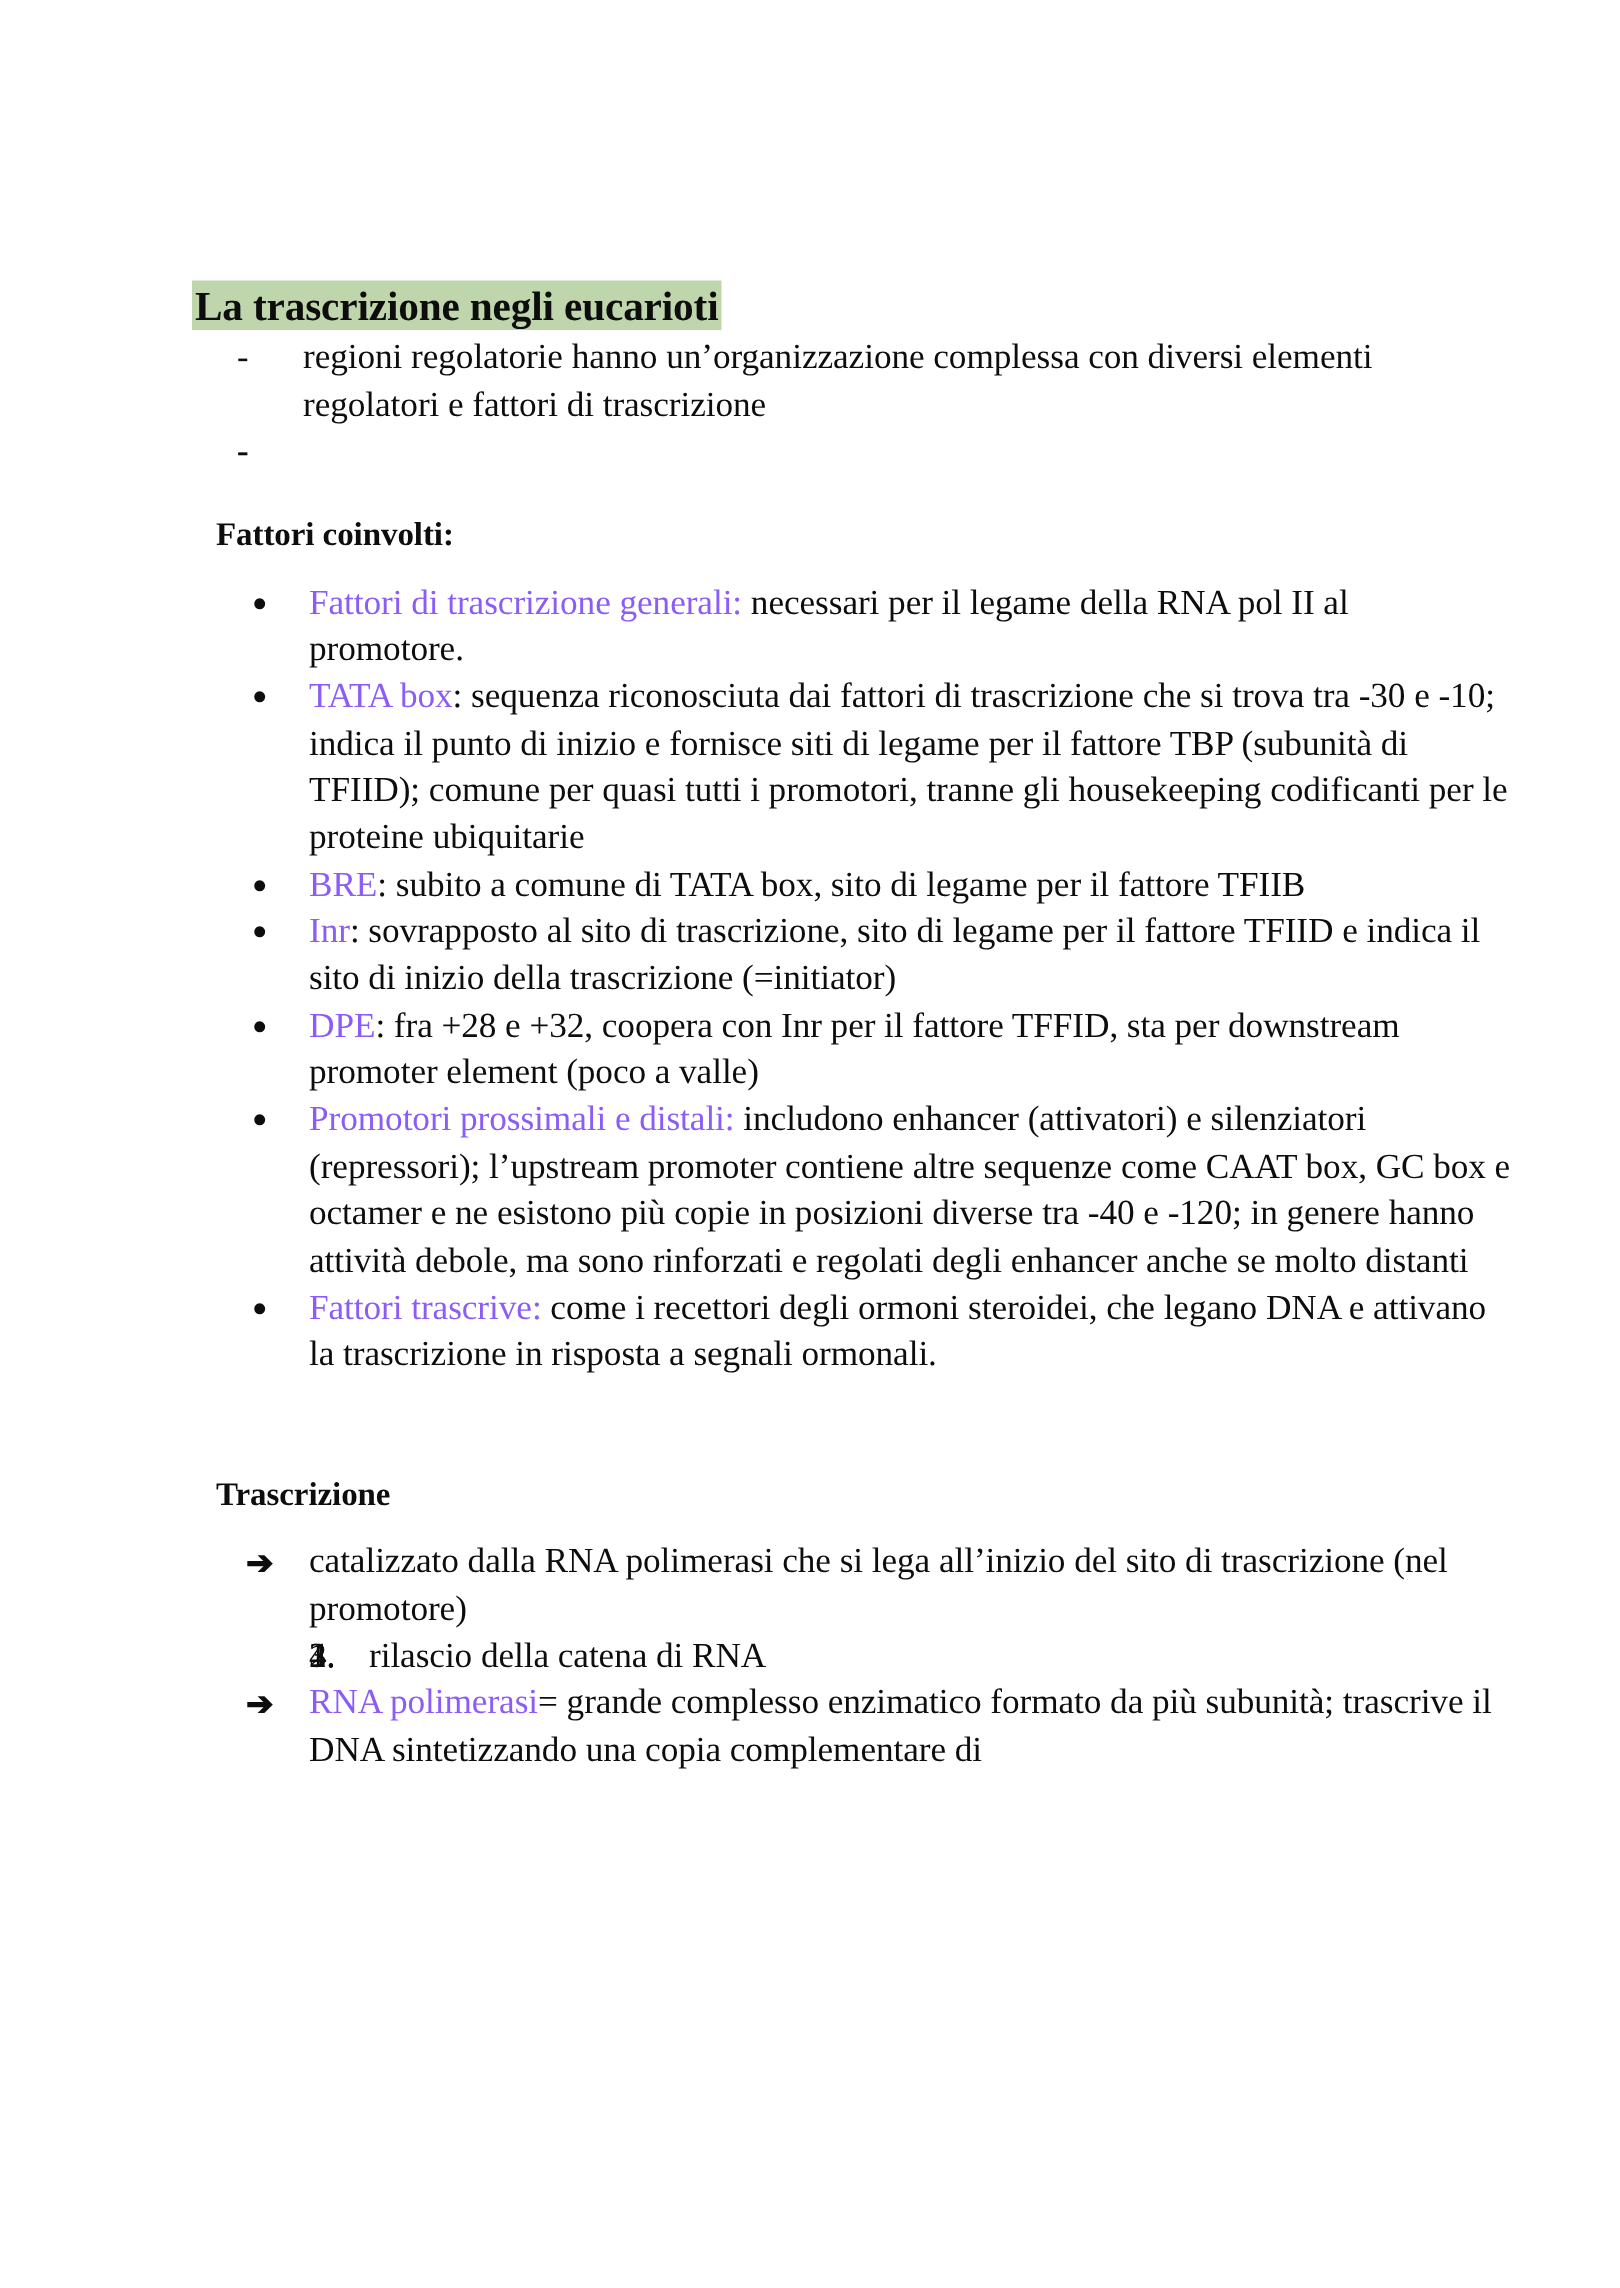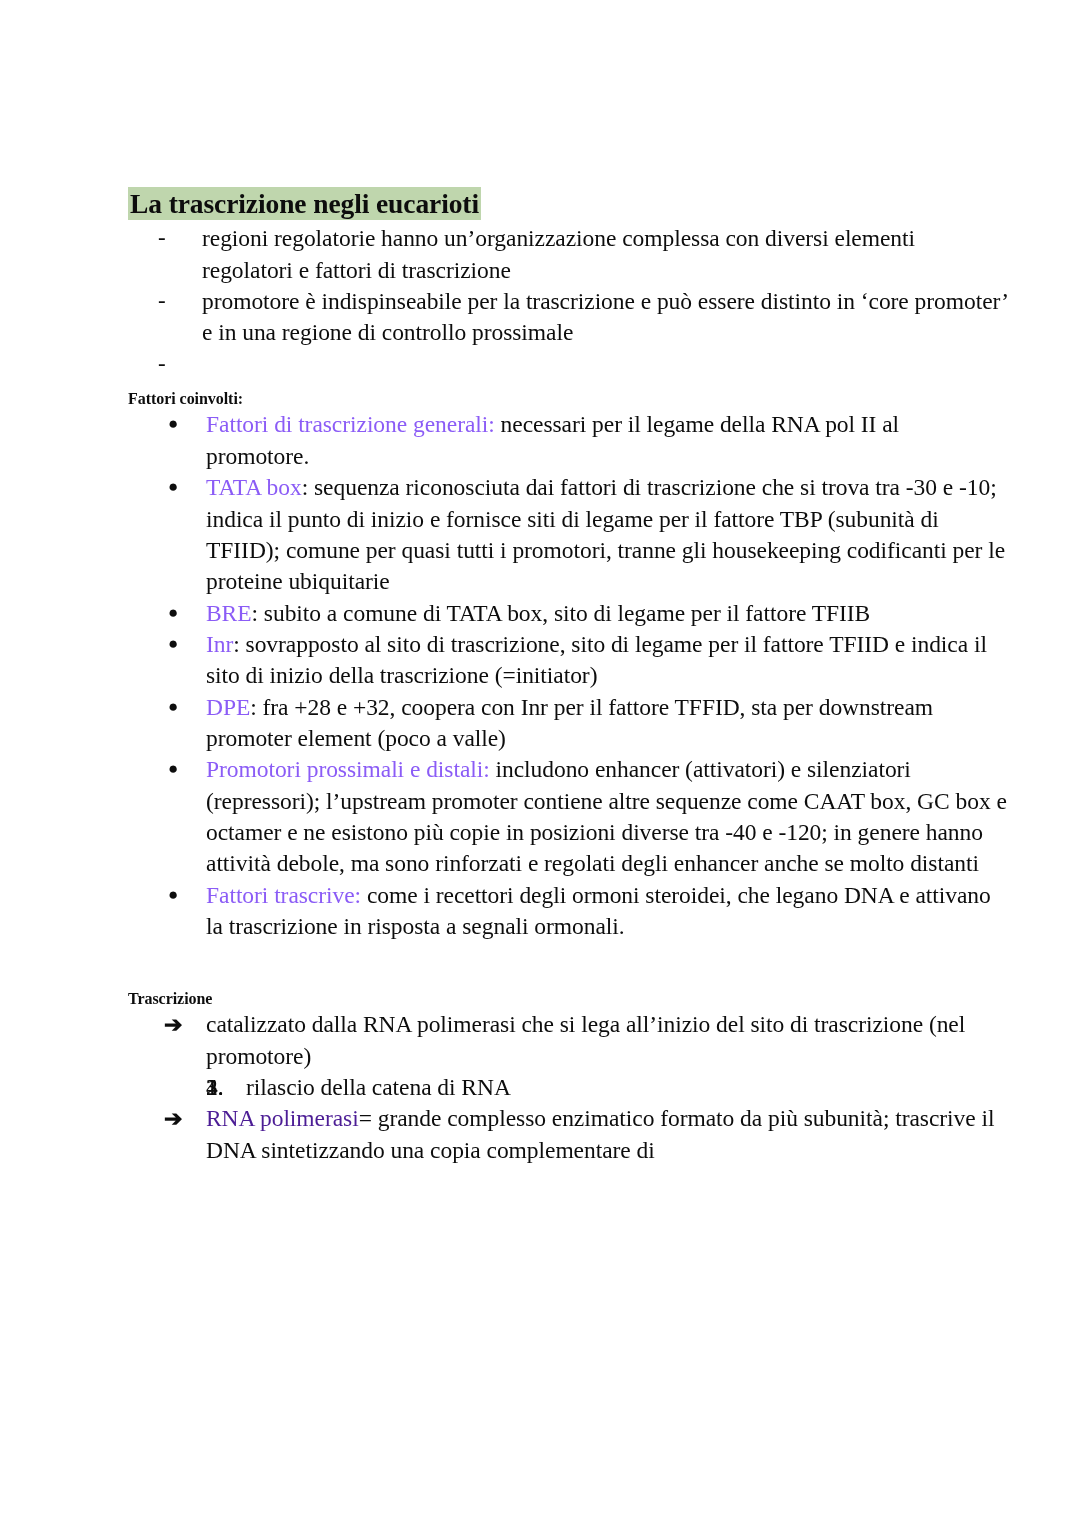--- a/index.html
+++ b/index.html
@@ -40,24 +40,24 @@
     margin: 0 0 2px 0;
     letter-spacing: -0.1px;
   }
   .doc-title .hl {
     background: #bfd6ad;
     padding: 1px 2px 1px 2px;
     box-decoration-break: clone;
     -webkit-box-decoration-break: clone;
   }
   .section-head {
-    font-size: 16px;
+    font-size: 22px;
     font-weight: bold;
     line-height: 1.3;
-    margin: 0;
+    margin: 16px;
     letter-spacing: -0.05px;
   }
 
   
   ul, ol {
     margin: 0;
     padding: 0;
     list-style: none;
   }
   li {
@@ -118,40 +118,39 @@
     padding-left: 40px;
     margin-bottom: 0;
   }
   .num-list .marker {
     width: 36px;
     text-align: left;
   }
 
   
   .term-light { color: #8b5cf6; }
-  .term-mid   { color: #4c1d95; }
+  .term-mid   { color: #8b5cf6; }
   .gap-md { height: 40px; }
   .gap-lg { height: 46px; }
 </style>
 </head>
 <body>
 
 <div class="page">
   <div class="content">
 
     <h1 class="doc-title"><span class="hl">La trascrizione negli eucarioti</span></h1>
 
     <ul class="dash-list">
       <li>
         <span class="marker">-</span>
         <span>regioni regolatorie hanno un’organizzazione complessa con diversi elementi regolatori e fattori di trascrizione</span>
       </li>
       <li>
         <span class="marker">-</span>
-        <span>promotore è indispinseabile per la trascrizione e può essere distinto in ‘core promoter’ e in una regione di controllo prossimale</span>
       </li>
       <li>
         <span class="marker">-</span>
       </li>
     </ul>
 
     <div class="gap-md"></div>
 
     <h2 class="section-head">Fattori coinvolti:</h2>
 

